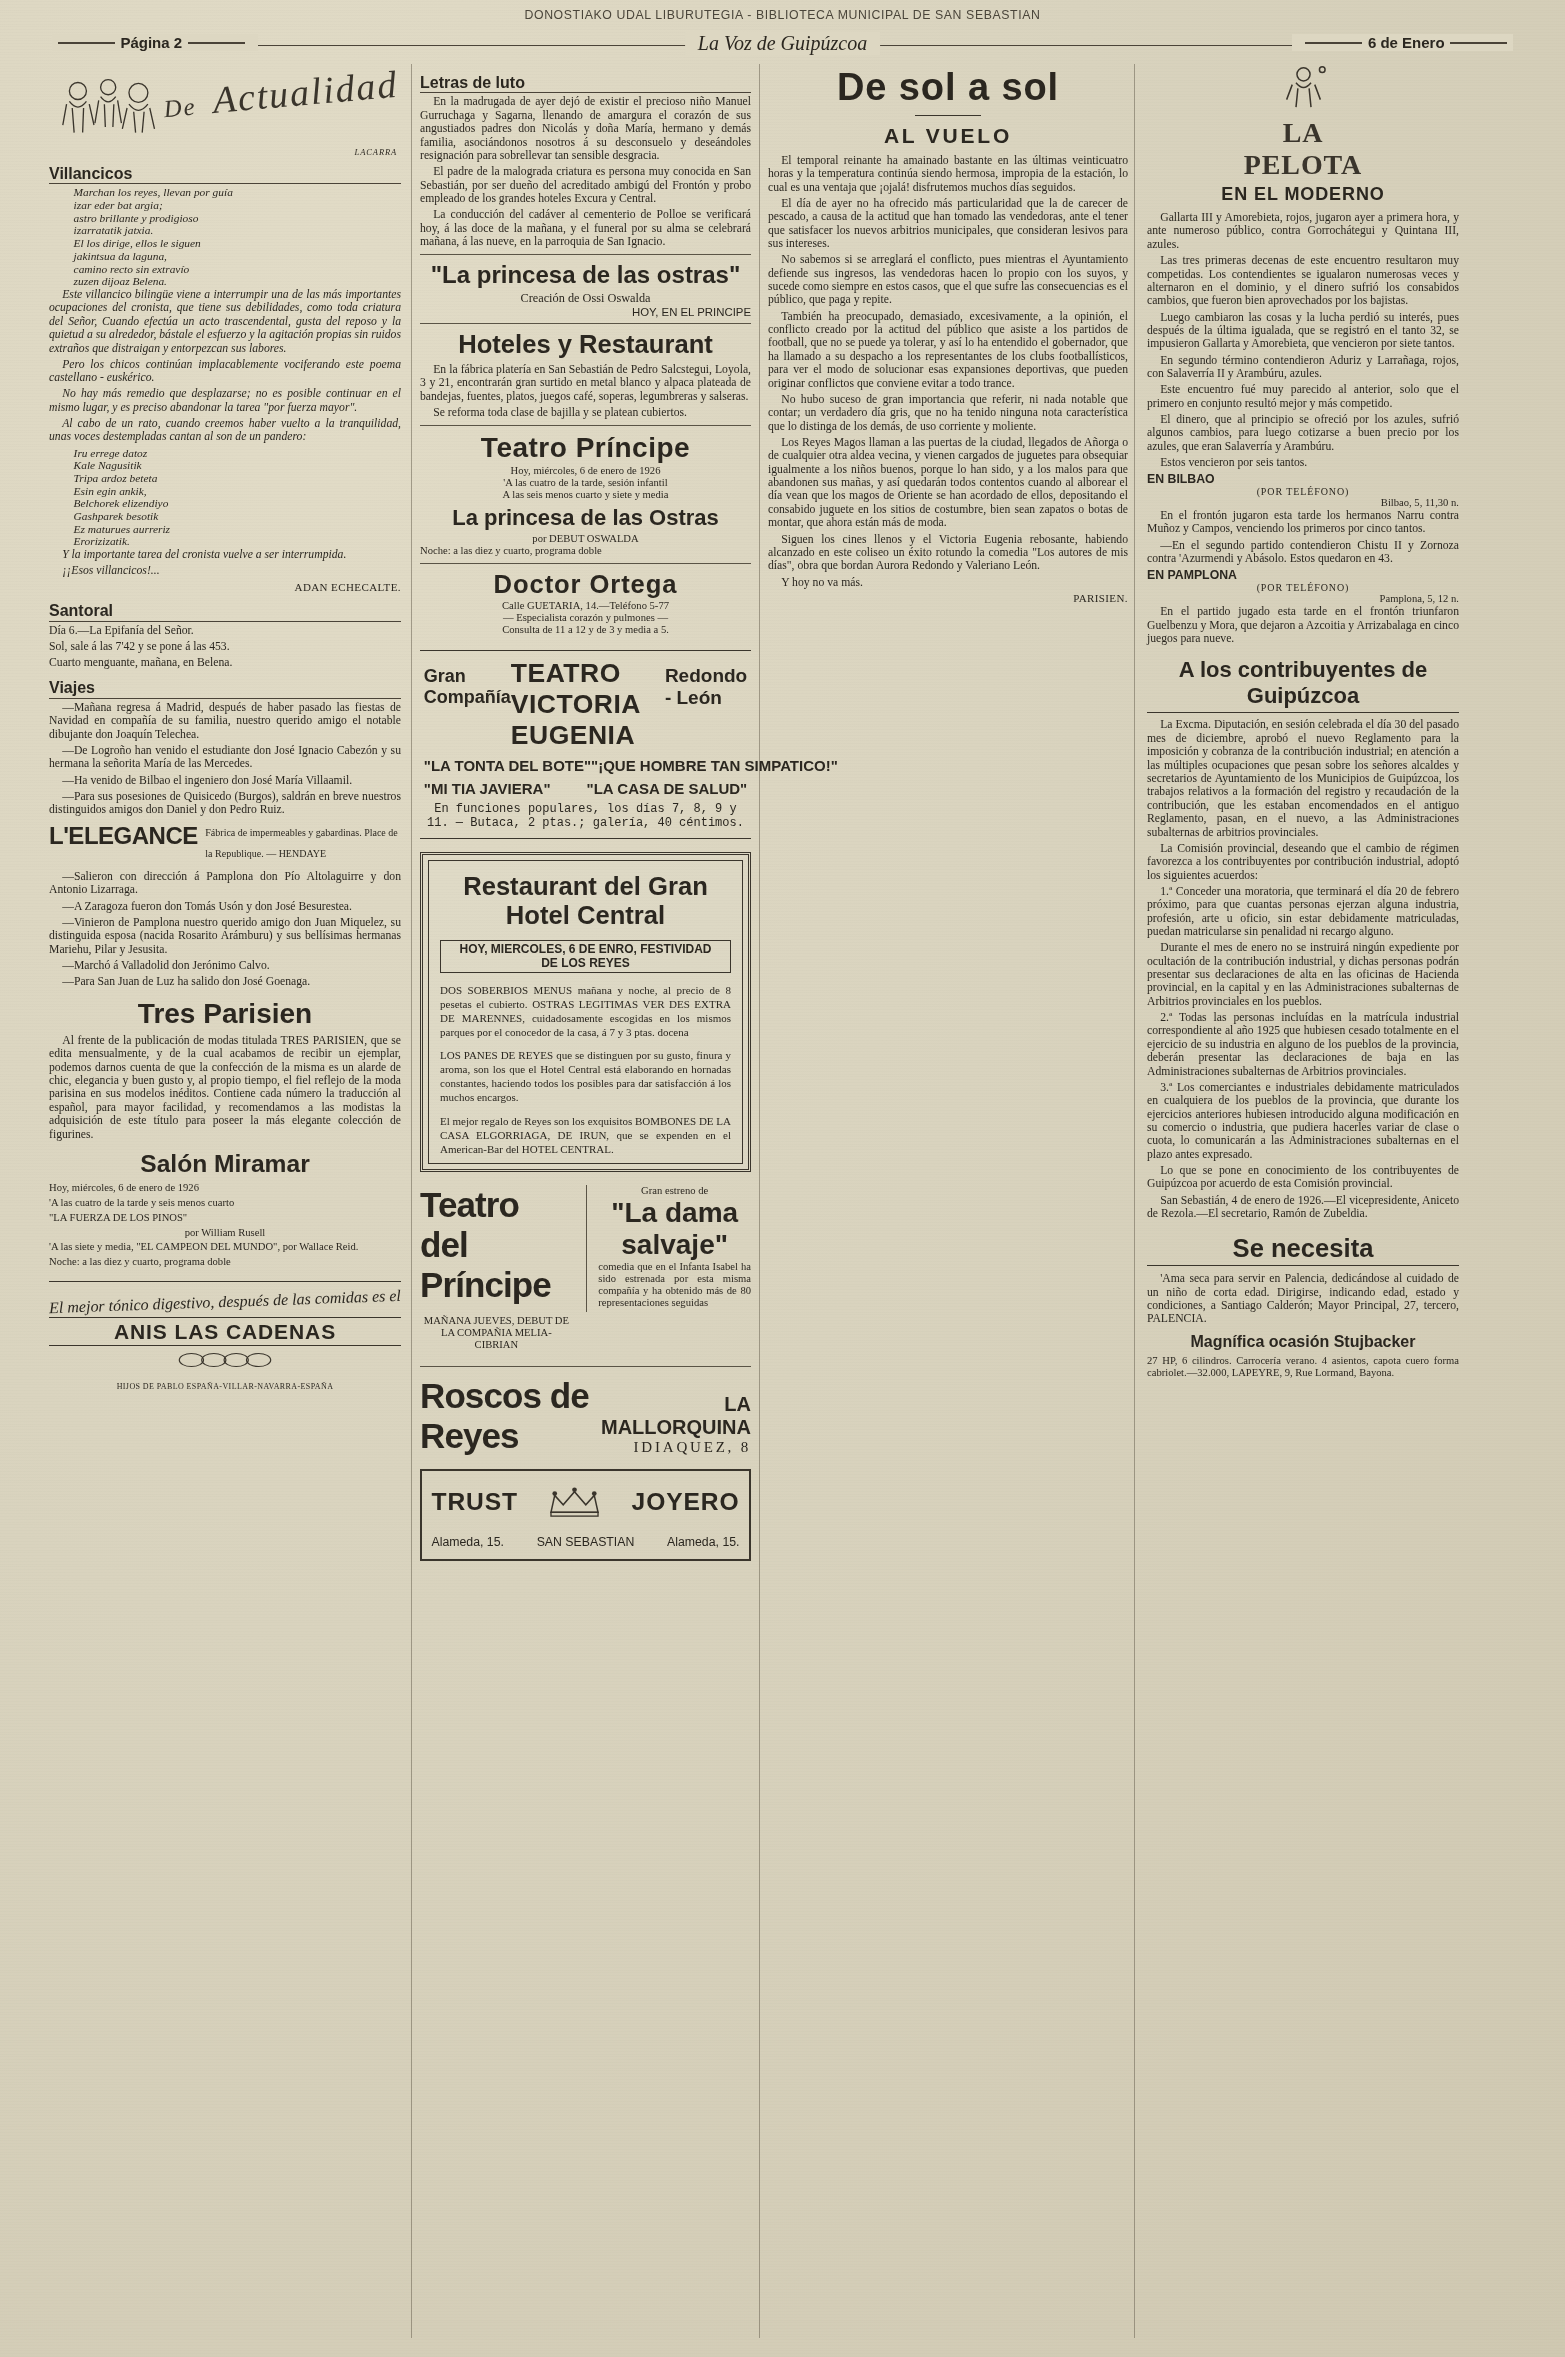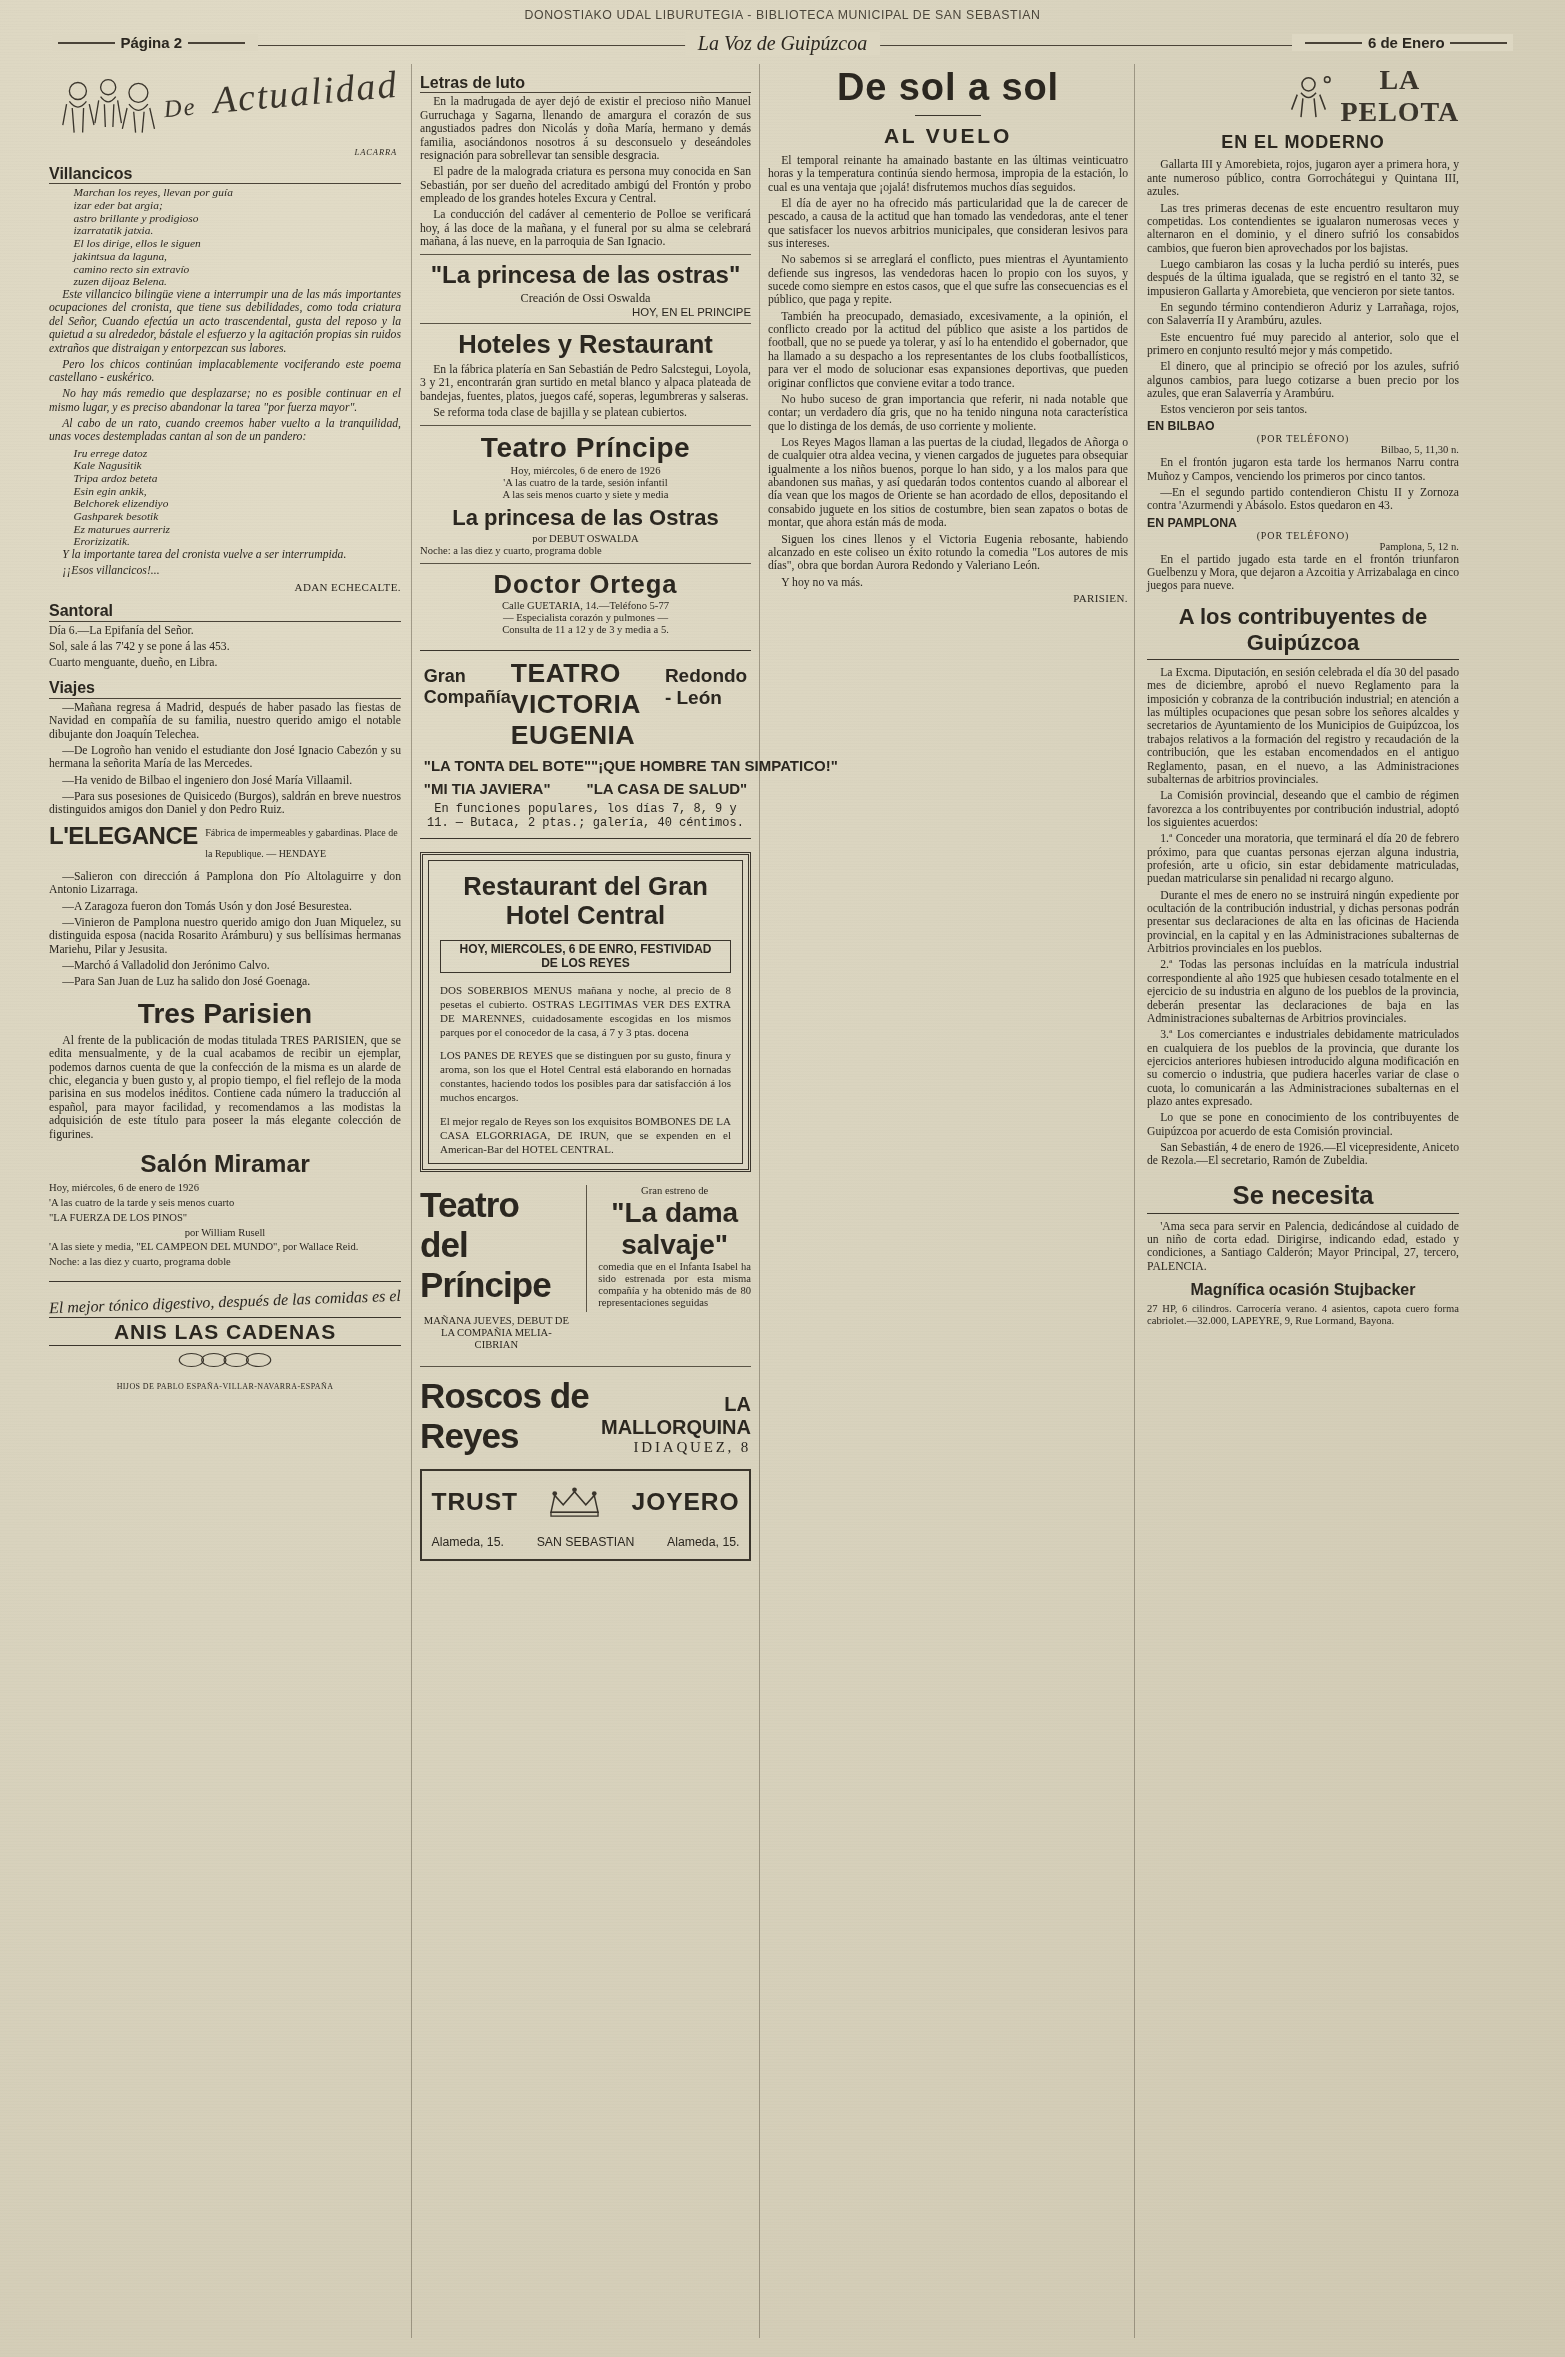--- a/index.html
+++ b/index.html
@@ -201,21 +201,21 @@
         <div>Erorizizatik.</div>
       </div>
 
       <p class="ital">Y la importante tarea del cronista vuelve a ser interrumpida.</p>
       <p class="ital">¡¡Esos villancicos!...</p>
       <div class="sig">ADAN ECHECALTE.</div>
 
       <div class="sec-head">Santoral</div>
       <p class="noind">Día 6.—La Epifanía del Señor.</p>
       <p class="noind">Sol, sale á las 7'42 y se pone á las 453.</p>
-      <p class="noind">Cuarto menguante, dueño, en Libra.</p>
+      <p class="noind">Cuarto menguante, mañana, en Belena.</p>
 
       <div class="sec-head">Viajes</div>
       <p>—Mañana regresa á Madrid, después de haber pasado las fiestas de Navidad en compañía de su familia, nuestro querido amigo el notable dibujante don Joaquín Telechea.</p>
       <p>—De Logroño han venido el estudiante don José Ignacio Cabezón y su hermana la señorita María de las Mercedes.</p>
       <p>—Ha venido de Bilbao el ingeniero don José María Villaamil.</p>
       <p>—Para sus posesiones de Quisicedo (Burgos), saldrán en breve nuestros distinguidos amigos don Daniel y don Pedro Ruiz.</p>
 
       <div class="eleg-box">
         <div class="elegance">L'ELEGANCE</div>
         <div class="eleg-txt">Fábrica de impermeables y gabardinas. Place de la Republique. — HENDAYE</div>
@@ -361,21 +361,21 @@
       <p>No sabemos si se arreglará el conflicto, pues mientras el Ayuntamiento defiende sus ingresos, las vendedoras hacen lo propio con los suyos, y sucede como siempre en estos casos, que el que sufre las consecuencias es el público, que paga y repite.</p>
       <p>También ha preocupado, demasiado, excesivamente, a la opinión, el conflicto creado por la actitud del público que asiste a los partidos de football, que no se puede ya tolerar, y así lo ha entendido el gobernador, que ha llamado a su despacho a los representantes de los clubs footballísticos, para ver el modo de solucionar esas expansiones deportivas, que pueden originar conflictos que conviene evitar a todo trance.</p>
       <p>No hubo suceso de gran importancia que referir, ni nada notable que contar; un verdadero día gris, que no ha tenido ninguna nota característica que lo distinga de los demás, de uso corriente y moliente.</p>
       <p>Los Reyes Magos llaman a las puertas de la ciudad, llegados de Añorga o de cualquier otra aldea vecina, y vienen cargados de juguetes para obsequiar igualmente a los niños buenos, porque lo han sido, y a los malos para que abandonen sus mañas, y así quedarán todos contentos cuando al alborear el día vean que los magos de Oriente se han acordado de ellos, depositando el consabido juguete en los sitios de costumbre, bien sean zapatos o botas de montar, que ahora están más de moda.</p>
       <p>Siguen los cines llenos y el Victoria Eugenia rebosante, habiendo alcanzado en este coliseo un éxito rotundo la comedia "Los autores de mis días", obra que bordan Aurora Redondo y Valeriano León.</p>
       <p>Y hoy no va más.</p>
       <div class="sig">PARISIEN.</div>
     </div>
 
     <div class="col c4">
-      <div style="display:flex;align-items:center;justify-content:flex-end;gap:7.6px;">
+      <div style="display:flex;align-items:center;justify-content:flex-start;gap:7.6px;flex-direction:column;">
         <svg width="49" height="45" viewBox="0 0 52 48">
           <g fill="none" stroke="#3a352c" stroke-width="1.6">
             <circle cx="26" cy="11" r="7"></circle>
             <path d="M18 20 q8 10 16 0 M14 22 l-6 16 M38 22 l6 16 M20 26 l-2 20 M32 26 l2 20"></path>
             <circle cx="46" cy="6" r="3"></circle>
           </g>
         </svg>
         <div>
           <div class="pelota-logo">LA</div>
           <div class="pelota-logo">PELOTA</div>

